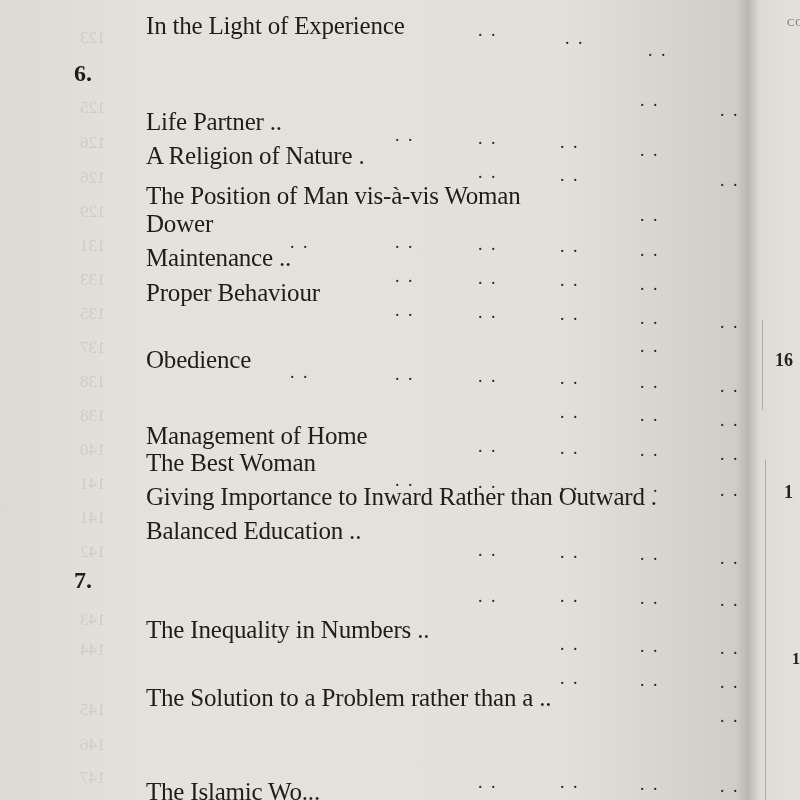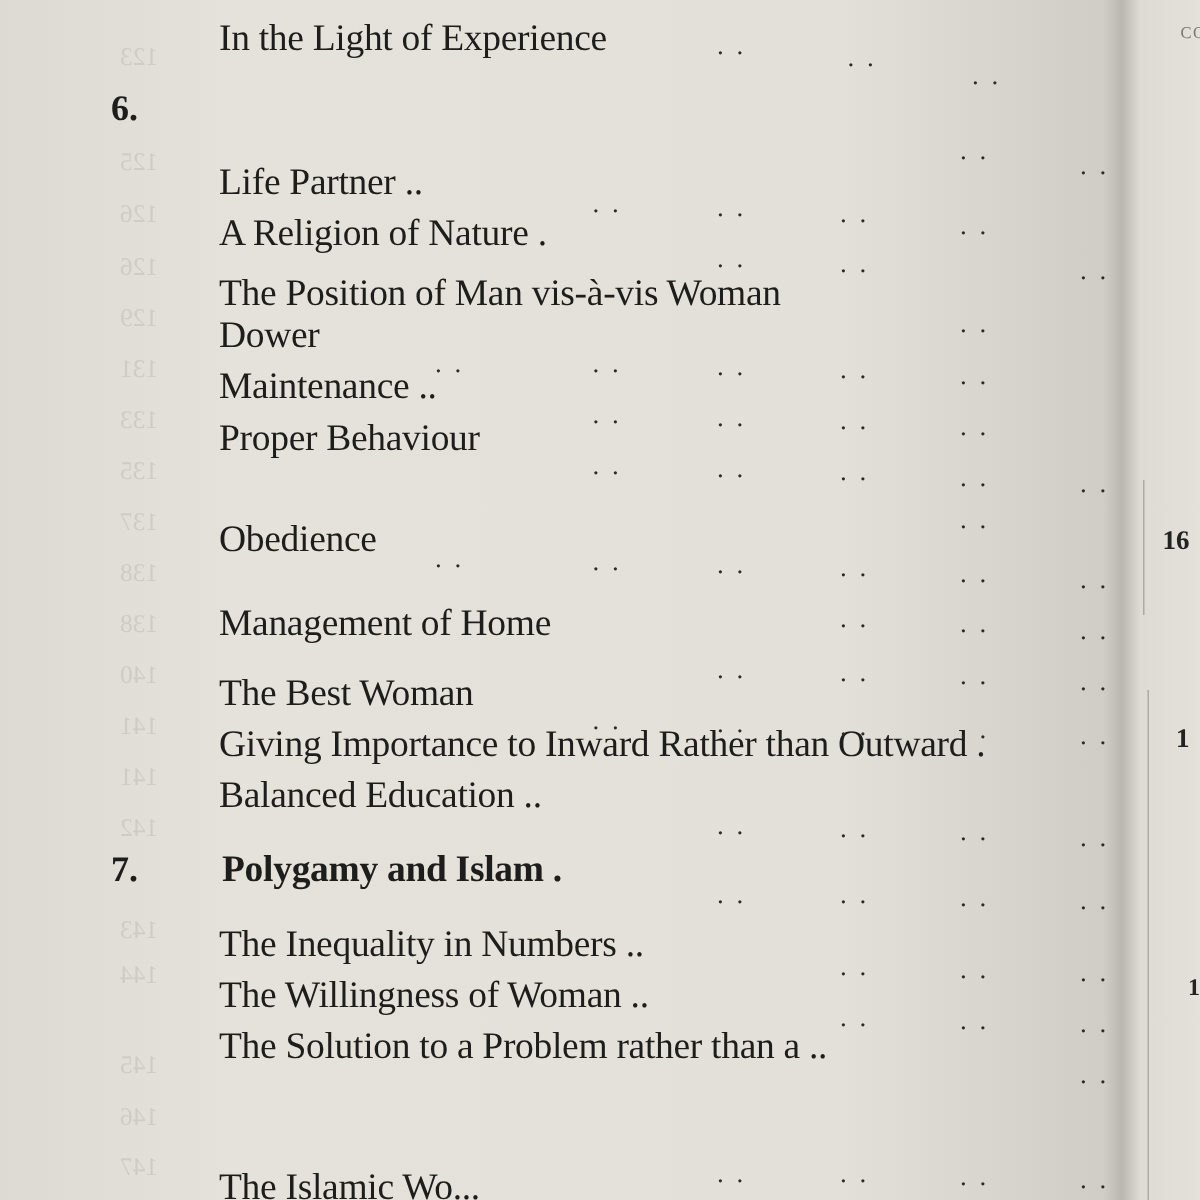--- a/index.html
+++ b/index.html
@@ -73,21 +73,21 @@
   <span class="leader" style="left:640px;top:90px">. .</span>
   <span class="leader" style="left:720px;top:100px">. .</span>
 
   <div class="row" style="top:108px"><span>Life Partner</span> <span>..</span></div>
   <div class="row" style="top:142px"><span>A Religion of Nature</span> <span>.</span></div>
   <div class="row" style="top:182px"><span>The Position of Man vis-à-vis Woman</span></div>
   <div class="row" style="top:210px"><span>Dower</span></div>
   <div class="row" style="top:244px"><span>Maintenance</span> <span>..</span></div>
   <div class="row" style="top:279px"><span>Proper Behaviour</span></div>
   <div class="row" style="top:346px"><span>Obedience</span></div>
-  <div class="row" style="top:402px"><span>Management of Home</span></div>
+  <div class="row" style="top:422px"><span>Management of Home</span></div>
   <div class="row" style="top:449px"><span>The Best Woman</span></div>
   <div class="row" style="top:483px"><span>Giving Importance to Inward Rather than Outward</span> <span>.</span></div>
   <div class="row" style="top:517px"><span>Balanced Education</span> <span>..</span></div>
 
   <div>
     <span class="leader" style="left:395px;top:125px">. .</span>
     <span class="leader" style="left:478px;top:128px">. .</span>
     <span class="leader" style="left:560px;top:132px">. .</span>
     <span class="leader" style="left:640px;top:140px">. .</span>
     <span class="leader" style="left:478px;top:162px">. .</span>
@@ -127,34 +127,30 @@
     <span class="leader" style="left:560px;top:474px">. .</span>
     <span class="leader" style="left:640px;top:476px">. .</span>
     <span class="leader" style="left:720px;top:480px">. .</span>
     <span class="leader" style="left:478px;top:540px">. .</span>
     <span class="leader" style="left:560px;top:542px">. .</span>
     <span class="leader" style="left:640px;top:544px">. .</span>
     <span class="leader" style="left:720px;top:548px">. .</span>
   </div>
 
   <div class="chapno" style="top:567px">7.</div>
-  <div class="row heading" style="top:566px">
-    <span>Polygamy and Islam</span> <span>.</span>
-  </div>
   <span class="leader" style="left:478px;top:586px">. .</span>
   <span class="leader" style="left:560px;top:586px">. .</span>
   <span class="leader" style="left:640px;top:588px">. .</span>
   <span class="leader" style="left:720px;top:590px">. .</span>
 
   <div class="row" style="top:616px"><span>The Inequality in Numbers</span> <span>..</span></div>
   <span class="leader" style="left:560px;top:634px">. .</span>
   <span class="leader" style="left:640px;top:636px">. .</span>
   <span class="leader" style="left:720px;top:638px">. .</span>
 
-  <div class="row" style="top:650px"><span>The Willingness of Woman</span> <span>..</span></div>
   <span class="leader" style="left:560px;top:668px">. .</span>
   <span class="leader" style="left:640px;top:670px">. .</span>
   <span class="leader" style="left:720px;top:672px">. .</span>
 
   <div class="row" style="top:684px"><span>The Solution to a Problem rather than a</span> <span>..</span></div>
   <span class="leader" style="left:720px;top:706px">. .</span>
 
 
   <span class="leader" style="left:478px;top:772px">. .</span>
   <span class="leader" style="left:560px;top:772px">. .</span>

